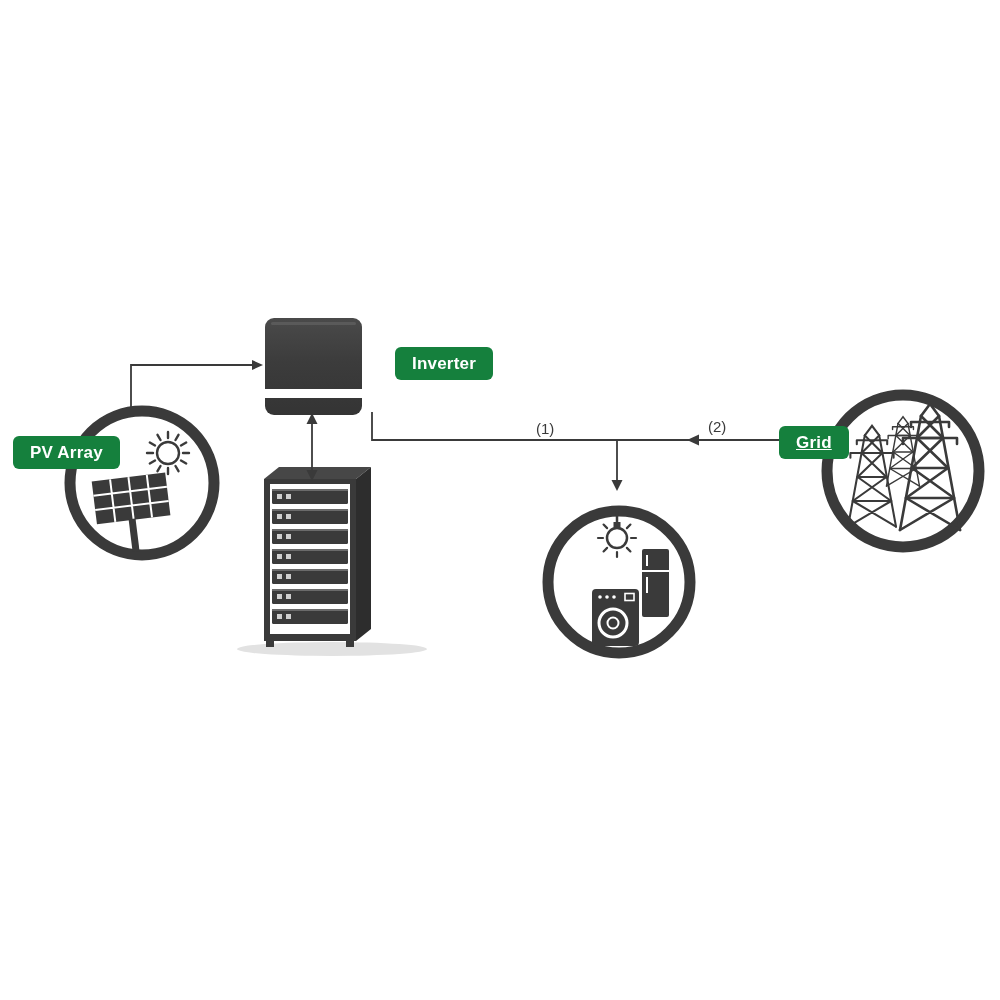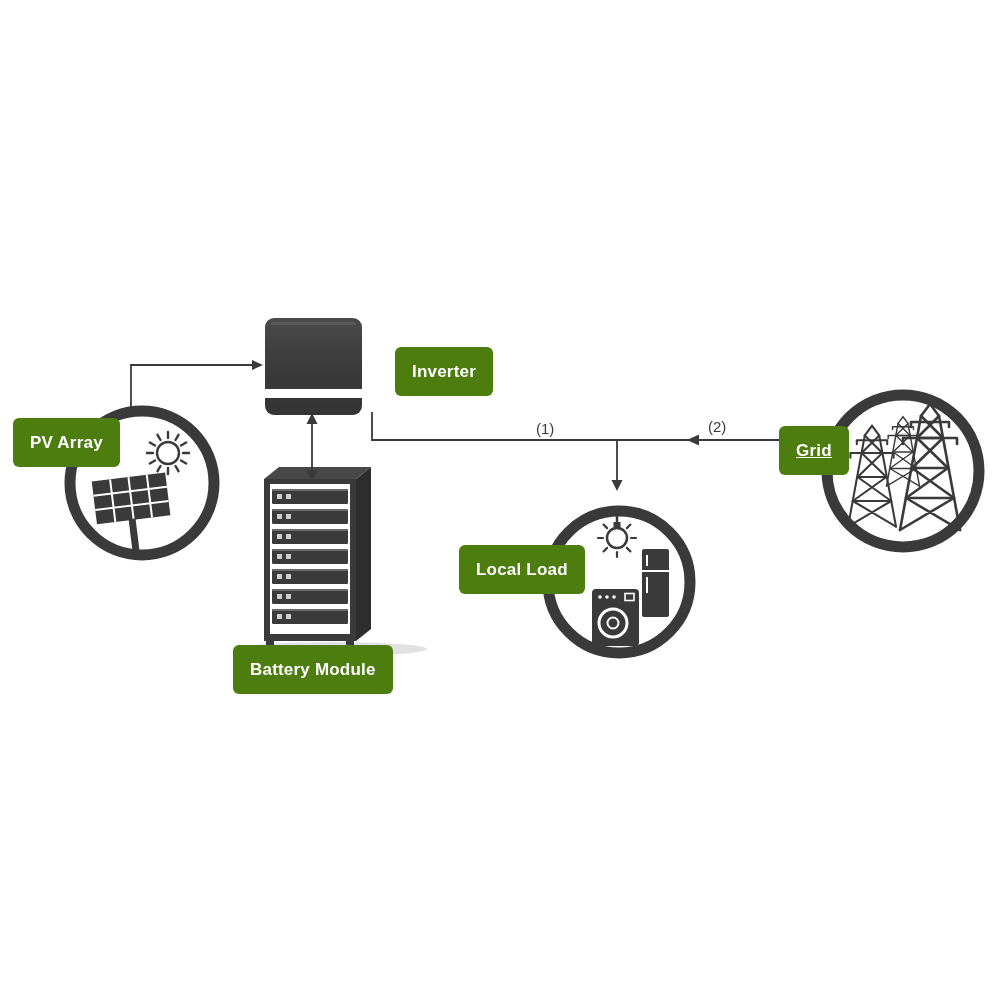--- a/index.html
+++ b/index.html
@@ -3,39 +3,39 @@
 <meta charset="utf-8">
 <style>
   html,body{margin:0;padding:0;}
   body{
     width:1000px;height:1000px;position:relative;background:#ffffff;
     font-family:"Liberation Sans", sans-serif;overflow:hidden;
   }
   #diagram-canvas{position:absolute;inset:0;}
   svg.layer{position:absolute;left:0;top:0;z-index:1;}
   .label{
-    position:absolute;z-index:3;background:#4d7c0f;color:#ffffff;
-    font-weight:bold;font-size:17px;line-height:19px;padding:15px 17px;
+    position:absolute;z-index:3;background:#15803d;color:#ffffff;
+    font-weight:bold;font-size:17px;line-height:19px;padding:7px 17px;
     border-radius:6px;white-space:nowrap;letter-spacing:0.2px;
   }
   .annot{
     position:absolute;z-index:3;color:#3a3a3a;font-size:15px;line-height:15px;
   }
   #inverter-box{
     position:absolute;z-index:2;left:265px;top:318px;width:97px;height:97px;
     background:linear-gradient(180deg,#4a4a4a 0%,#3c3c3c 45%,#343434 100%);
     border-radius:9px;overflow:hidden;
   }
   #inverter-stripe{
     position:absolute;left:0;right:0;bottom:17px;height:9px;background:#ffffff;
   }
   #inverter-top-highlight{
     position:absolute;left:6px;right:6px;top:4px;height:3px;background:#5a5a5a;border-radius:2px;
   }
-  #lbl-pv{left:13px;top:418px;}
+  #lbl-pv{left:13px;top:436px;}
   #lbl-inverter{left:395px;top:347px;}
   #lbl-battery{left:233px;top:645px;}
   #lbl-local{left:459px;top:545px;}
   #lbl-grid{left:779px;top:426px;text-decoration:underline;}
   #annot-1{left:536px;top:421px;}
   #annot-2{left:708px;top:419px;}
 </style>
 </head>
 <body>
 
@@ -195,20 +195,18 @@
     </g>
   </svg>
 
   <div id="inverter-box">
     <div id="inverter-top-highlight"></div>
     <div id="inverter-stripe"></div>
   </div>
 
   <div class="label" id="lbl-pv">PV Array</div>
   <div class="label" id="lbl-inverter">Inverter</div>
-  <div class="label" id="lbl-battery">Battery Module</div>
-  <div class="label" id="lbl-local">Local Load</div>
   <div class="label" id="lbl-grid">Grid</div>
 
   <div class="annot" id="annot-1">(1)</div>
   <div class="annot" id="annot-2">(2)</div>
 
 </div>
 
 </body></html>

